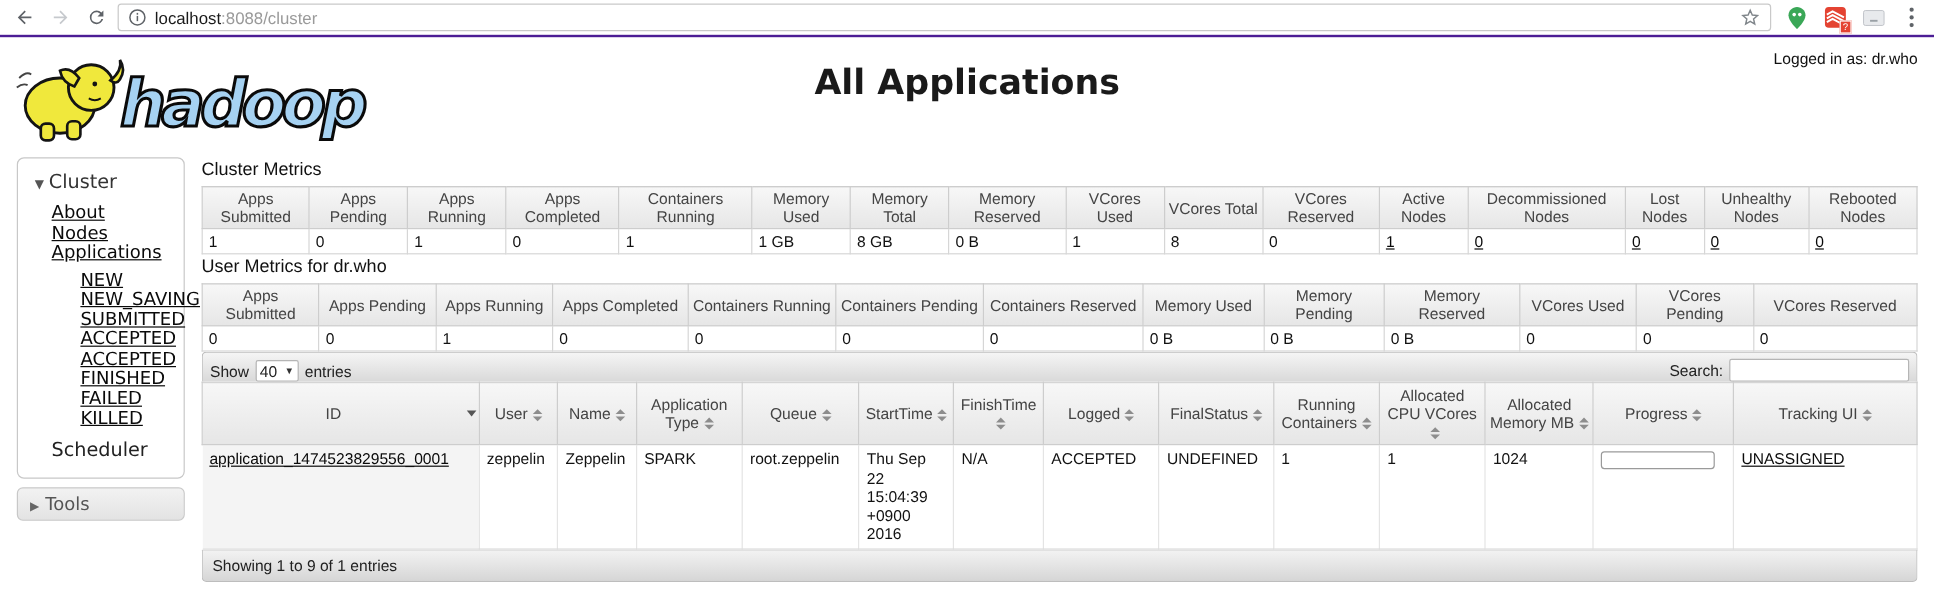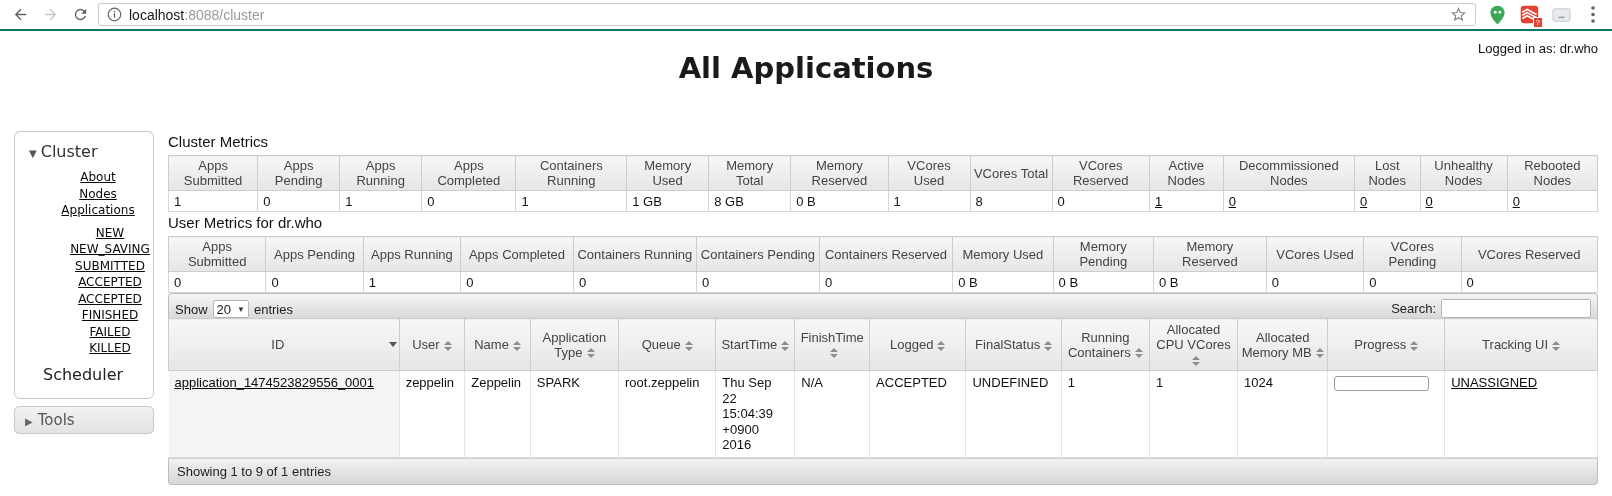--- a/index.html
+++ b/index.html
@@ -1,20 +1,20 @@
 <!DOCTYPE html>
 <html><head>
 <meta charset="utf-8">
 <style>
   * { margin:0; padding:0; box-sizing:border-box; }
   html,body { width:1612px; height:496px; background:#fff; overflow:hidden;
     font-family:"Liberation Sans", sans-serif; color:#222; }
 
   
-  .chrome { height:31px; background:#fff; border-bottom:2px solid #0f766e;
+  .chrome { height:31px; background:#fff; border-bottom:2px solid #4c1d95;
     display:flex; align-items:center; padding:0 8px; gap:6px; }
   .nav-btn { width:24px; height:24px; display:flex; align-items:center; justify-content:center; cursor:pointer; }
   .urlbar { flex:1; height:23px; border:1px solid #c9c9c9; border-radius:3px; background:#fff;
     display:flex; align-items:center; padding:0 8px; gap:7px; max-width:1398px; }
   .url-text { font-size:14px; color:#202124; }
   .url-dim { color:#9a9a9a; }
   .chrome-right { display:flex; align-items:center; gap:10px; padding-left:4px; }
   .ext-icon { width:22px; height:22px; display:flex; align-items:center; justify-content:center; position:relative; cursor:pointer; }
   .badge { position:absolute; right:-3px; bottom:-2px; background:#e44332; color:#fff;
     font-size:8px; line-height:9px; padding:0 2px; border:1px solid #fff; }
@@ -27,21 +27,21 @@
     font-family:"DejaVu Sans", sans-serif; font-size:29px; font-weight:bold; color:#1a1a1a; }
 
   
   .content { display:flex; padding:6px 14px 0 14px; gap:14px; align-items:flex-start; }
   .sidebar { width:140px; flex:none; font-family:"DejaVu Sans", sans-serif; }
   .nav-box { border:1px solid #c8c8c8; border-radius:6px; background:#fff; padding:8px 0 14px 0; }
   .nav-head { font-size:16px; color:#333; padding:2px 10px 8px 14px; cursor:pointer; }
   .nav-head .tri { font-size:10px; color:#555; margin-right:4px; }
   .nav-links { padding-left:28px; }
   .nav-links a, .nav-sub a { display:block; color:#0a0a0a; text-decoration:underline;
-    font-size:12px; line-height:16.5px; cursor:pointer;text-align:center; }
+    font-size:15px; line-height:16.5px; cursor:pointer; }
   .nav-sub { padding-left:52px; margin:6px 0; }
   .nav-sched { padding-left:28px; margin-top:8px; }
   .tools-bar { margin-top:7px; border:1px solid #c8c8c8; border-radius:5px;
     background:linear-gradient(#f2f2f2,#e3e3e3); padding:4px 10px; font-size:15px; color:#555; cursor:pointer; }
   .tools-bar .tri { font-size:10px; margin-right:5px; color:#666; }
 
   .main { flex:1; min-width:0; }
   .sec-title { font-size:15px; color:#111; margin:2px 0 5px 0; }
 
   
@@ -148,20 +148,36 @@
           <circle cx="2" cy="2.2" r="1.9" fill="#5f6368"></circle>
           <circle cx="2" cy="9" r="1.9" fill="#5f6368"></circle>
           <circle cx="2" cy="15.8" r="1.9" fill="#5f6368"></circle>
         </svg>
     </span>
   </div>
 </div>
 
 <div class="header-band">
   <div class="loggedin">Logged in as: dr.who</div>
+  <div class="logo">
+    <svg width="300" height="78" viewBox="0 0 300 78">
+      <g>
+        <path d="M8 22 q6 -6 10 -3 M6 30 q5 -4 9 -2" stroke="#444" stroke-width="1.6" fill="none"></path>
+        <ellipse cx="42" cy="45" rx="29" ry="23" fill="#f0e83c" stroke="#141414" stroke-width="2.4"></ellipse>
+        <circle cx="68" cy="30" r="19" fill="#f0e83c" stroke="#141414" stroke-width="2.4"></circle>
+        <path d="M84 24 q10 -8 8 -17 q5 8 0 16 q-3 5 -8 1z" fill="#f0e83c" stroke="#141414" stroke-width="2.2"></path>
+        <path d="M58 22 q-8 -10 -16 -6 q2 10 12 13z" fill="#f0e83c" stroke="#141414" stroke-width="2.2"></path>
+        <rect x="26" y="60" width="11" height="14" rx="4" fill="#f0e83c" stroke="#141414" stroke-width="2.2"></rect>
+        <rect x="48" y="58" width="11" height="15" rx="4" fill="#f0e83c" stroke="#141414" stroke-width="2.2"></rect>
+        <circle cx="71" cy="27" r="2" fill="#141414"></circle>
+        <path d="M66 39 q5 3 10 0" stroke="#141414" stroke-width="1.6" fill="none"></path>
+      </g>
+      <text x="92" y="62" font-family="DejaVu Sans, sans-serif" font-size="54" font-weight="bold" font-style="italic" fill="#a6d2f2" stroke="#0a0a0a" stroke-width="2.6" letter-spacing="-4">hadoop</text>
+    </svg>
+  </div>
   <div class="page-title">All Applications</div>
 </div>
 
 <div class="content">
 
   <div class="sidebar">
     <div class="nav-box">
       <div class="nav-head">
         <span class="tri">▼</span><span>Cluster</span>
       </div>
@@ -299,21 +315,21 @@
         <td>0</td>
         <td>0</td>
       </tr>
     </tbody>
       </table>
 
     <div class="dt-toolbar">
       <div class="show-group">
         <span>Show</span>
         <span class="show-select">
-          <span>20</span>
+          <span>40</span>
           <span class="tri">▼</span>
         </span>
         <span>entries</span>
       </div>
       <div class="search-group">
         <span>Search:</span>
         <input class="search-input" type="text" value="" style="">
       </div>
     </div>
 

